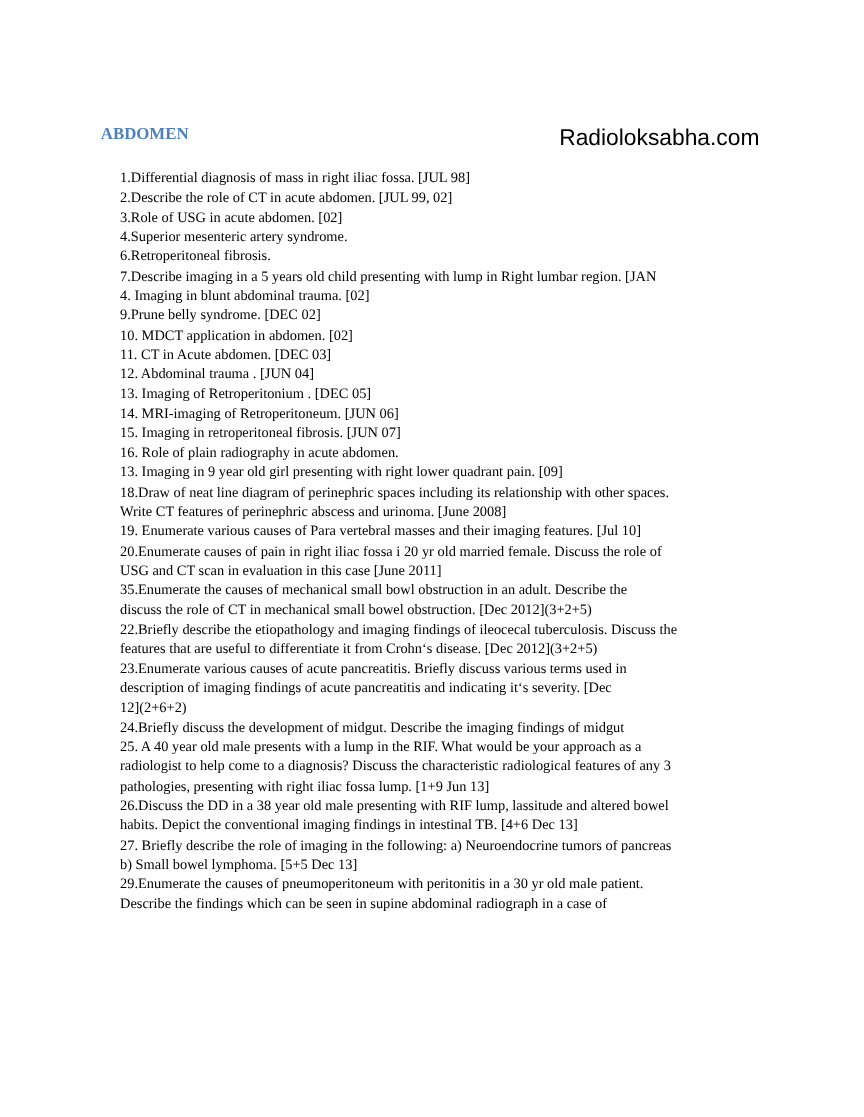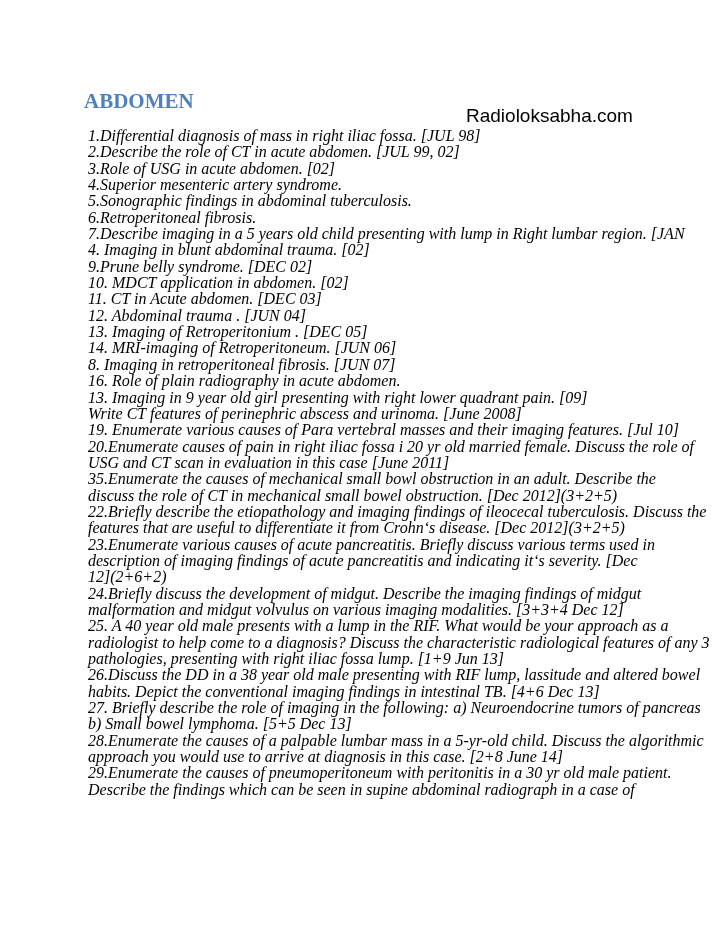--- a/index.html
+++ b/index.html
@@ -18,47 +18,46 @@
     .page {
       position: absolute;
       left: 0;
       top: 0;
       width: 720px;
       height: 931px;
     }
     .title {
       position: absolute;
       left: 84px;
-      top: 88px;
+      top: 100px;
       margin: 0;
       font-family: "Liberation Serif", "DejaVu Serif", serif;
       font-weight: bold;
-      font-size: 21px;
+      font-size: 14px;
       line-height: 26px;
       letter-spacing: 0px;
     }
     .watermark {
       position: absolute;
       left: 466px;
       top: 104px;
       font-family: "Liberation Sans", "DejaVu Sans", sans-serif;
       font-size: 19px;
       line-height: 24px;
     }
     .questions {
       position: absolute;
       left: 84px;
       top: 124px;
       width: 560px;
-      margin: 4px;
+      margin: 16px;
       padding: 0;
       list-style: none;
-      font-size: 16px;
+      font-size: 12px;
       line-height: 16.35px;
-      font-style: italic;
     }
     .questions li {
       margin: 0;
       padding: 0;
       white-space: normal;
     }
     .line {
       display: block;
       white-space: nowrap;
     }
@@ -78,23 +77,20 @@
       <li>
         <span class="line">2.Describe the role of CT in acute abdomen. [JUL 99, 02]</span>
       </li>
       <li>
         <span class="line">3.Role of USG in acute abdomen. [02]</span>
       </li>
       <li>
         <span class="line">4.Superior mesenteric artery syndrome.</span>
       </li>
       <li>
-        <span class="line">5.Sonographic findings in abdominal tuberculosis.</span>
-      </li>
-      <li>
         <span class="line">6.Retroperitoneal fibrosis.</span>
       </li>
       <li>
         <span class="line">7.Describe imaging in a 5 years old child presenting with lump in Right lumbar region. [JAN</span>
       </li>
       <li>
         <span class="line">4.  Imaging in blunt abdominal trauma. [02]</span>
       </li>
       <li>
         <span class="line">9.Prune belly syndrome. [DEC 02]</span>
@@ -108,29 +104,30 @@
       <li>
         <span class="line">12. Abdominal trauma . [JUN 04]</span>
       </li>
       <li>
         <span class="line">13. Imaging of Retroperitonium . [DEC 05]</span>
       </li>
       <li>
         <span class="line">14. MRI-imaging of Retroperitoneum. [JUN 06]</span>
       </li>
       <li>
-        <span class="line">8. Imaging in retroperitoneal fibrosis. [JUN 07]</span>
+        <span class="line">15. Imaging in retroperitoneal fibrosis. [JUN 07]</span>
       </li>
       <li>
         <span class="line">16. Role of plain radiography in acute abdomen.</span>
       </li>
       <li>
         <span class="line">13. Imaging in 9 year old girl presenting with right lower quadrant pain.  [09]</span>
       </li>
       <li>
+        <span class="line">18.Draw of neat line diagram of perinephric spaces including its relationship with other spaces.</span>
         <span class="line">Write CT features of perinephric abscess and urinoma. [June 2008]</span>
       </li>
       <li>
         <span class="line">19. Enumerate various causes of Para vertebral masses and their imaging features. [Jul 10]</span>
       </li>
       <li>
         <span class="line">20.Enumerate causes of pain in right iliac fossa i 20 yr old married female. Discuss the role of</span>
         <span class="line">USG and CT scan in evaluation in this case [June 2011]</span>
       </li>
       <li>
@@ -141,37 +138,32 @@
         <span class="line">22.Briefly describe the etiopathology and imaging findings of ileocecal tuberculosis. Discuss the</span>
         <span class="line">features that are useful to differentiate it from Crohn‘s disease. [Dec 2012](3+2+5)</span>
       </li>
       <li>
         <span class="line">23.Enumerate various causes of acute pancreatitis. Briefly discuss various terms used in</span>
         <span class="line">description of imaging findings of acute pancreatitis and indicating it‘s severity. [Dec</span>
         <span class="line">12](2+6+2)</span>
       </li>
       <li>
         <span class="line">24.Briefly discuss the development of midgut. Describe the imaging findings of midgut</span>
-        <span class="line">malformation and midgut volvulus on various imaging modalities. [3+3+4 Dec 12]</span>
       </li>
       <li>
         <span class="line">25. A 40 year old male presents with a lump in the RIF. What would be your approach as a</span>
         <span class="line">radiologist to help come to a diagnosis? Discuss the characteristic radiological features of any 3</span>
         <span class="line">pathologies, presenting with right iliac fossa lump. [1+9 Jun 13]</span>
       </li>
       <li>
         <span class="line">26.Discuss the DD in a 38 year old male presenting with RIF lump, lassitude and altered bowel</span>
         <span class="line">habits. Depict the conventional imaging findings in intestinal TB. [4+6 Dec 13]</span>
       </li>
       <li>
         <span class="line">27. Briefly describe the role of imaging in the following: a) Neuroendocrine tumors of pancreas</span>
         <span class="line">b) Small bowel lymphoma. [5+5 Dec 13]</span>
       </li>
       <li>
-        <span class="line">28.Enumerate the causes of a palpable lumbar mass in a 5-yr-old child. Discuss the algorithmic</span>
-        <span class="line">approach you would use to arrive at diagnosis in this case. [2+8 June 14]</span>
-      </li>
-      <li>
         <span class="line">29.Enumerate the causes of pneumoperitoneum with peritonitis in a 30 yr old male patient.</span>
         <span class="line">Describe the findings which can be seen in supine abdominal radiograph in a case of</span>
       </li>
     </ol>
 </div>
 
 </body></html>

